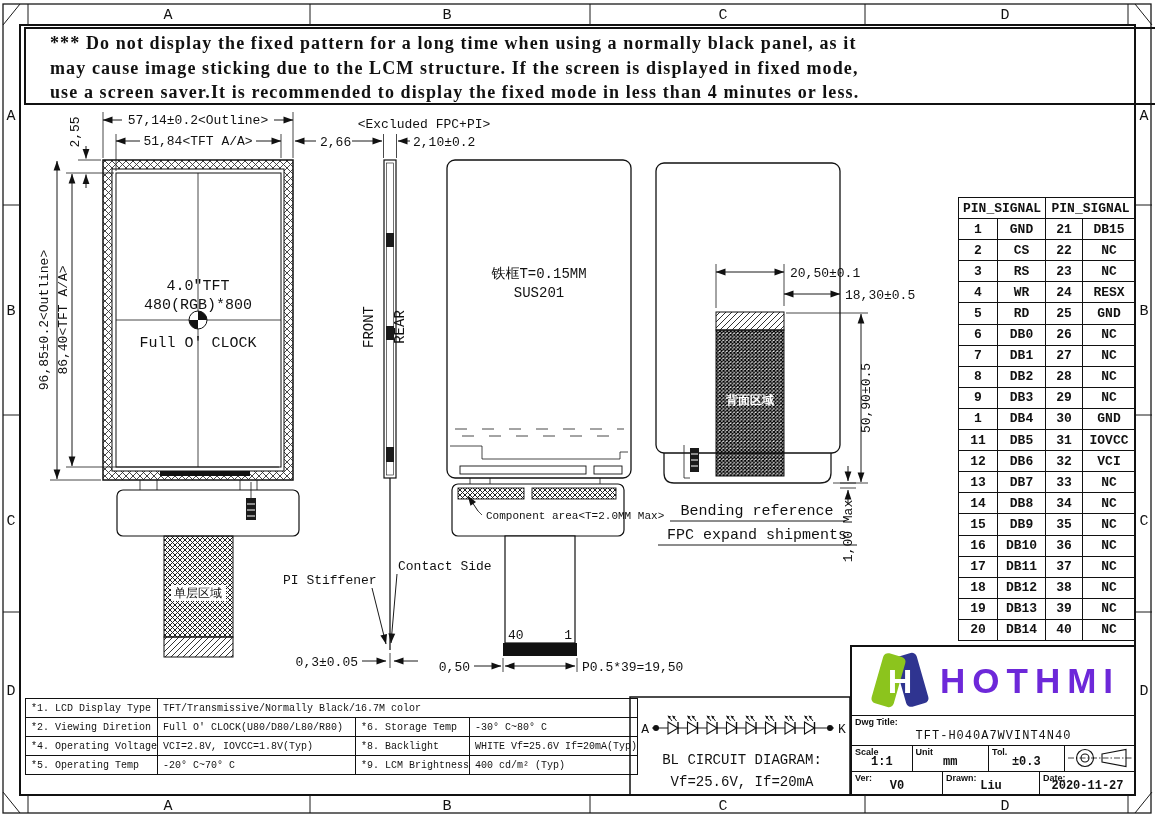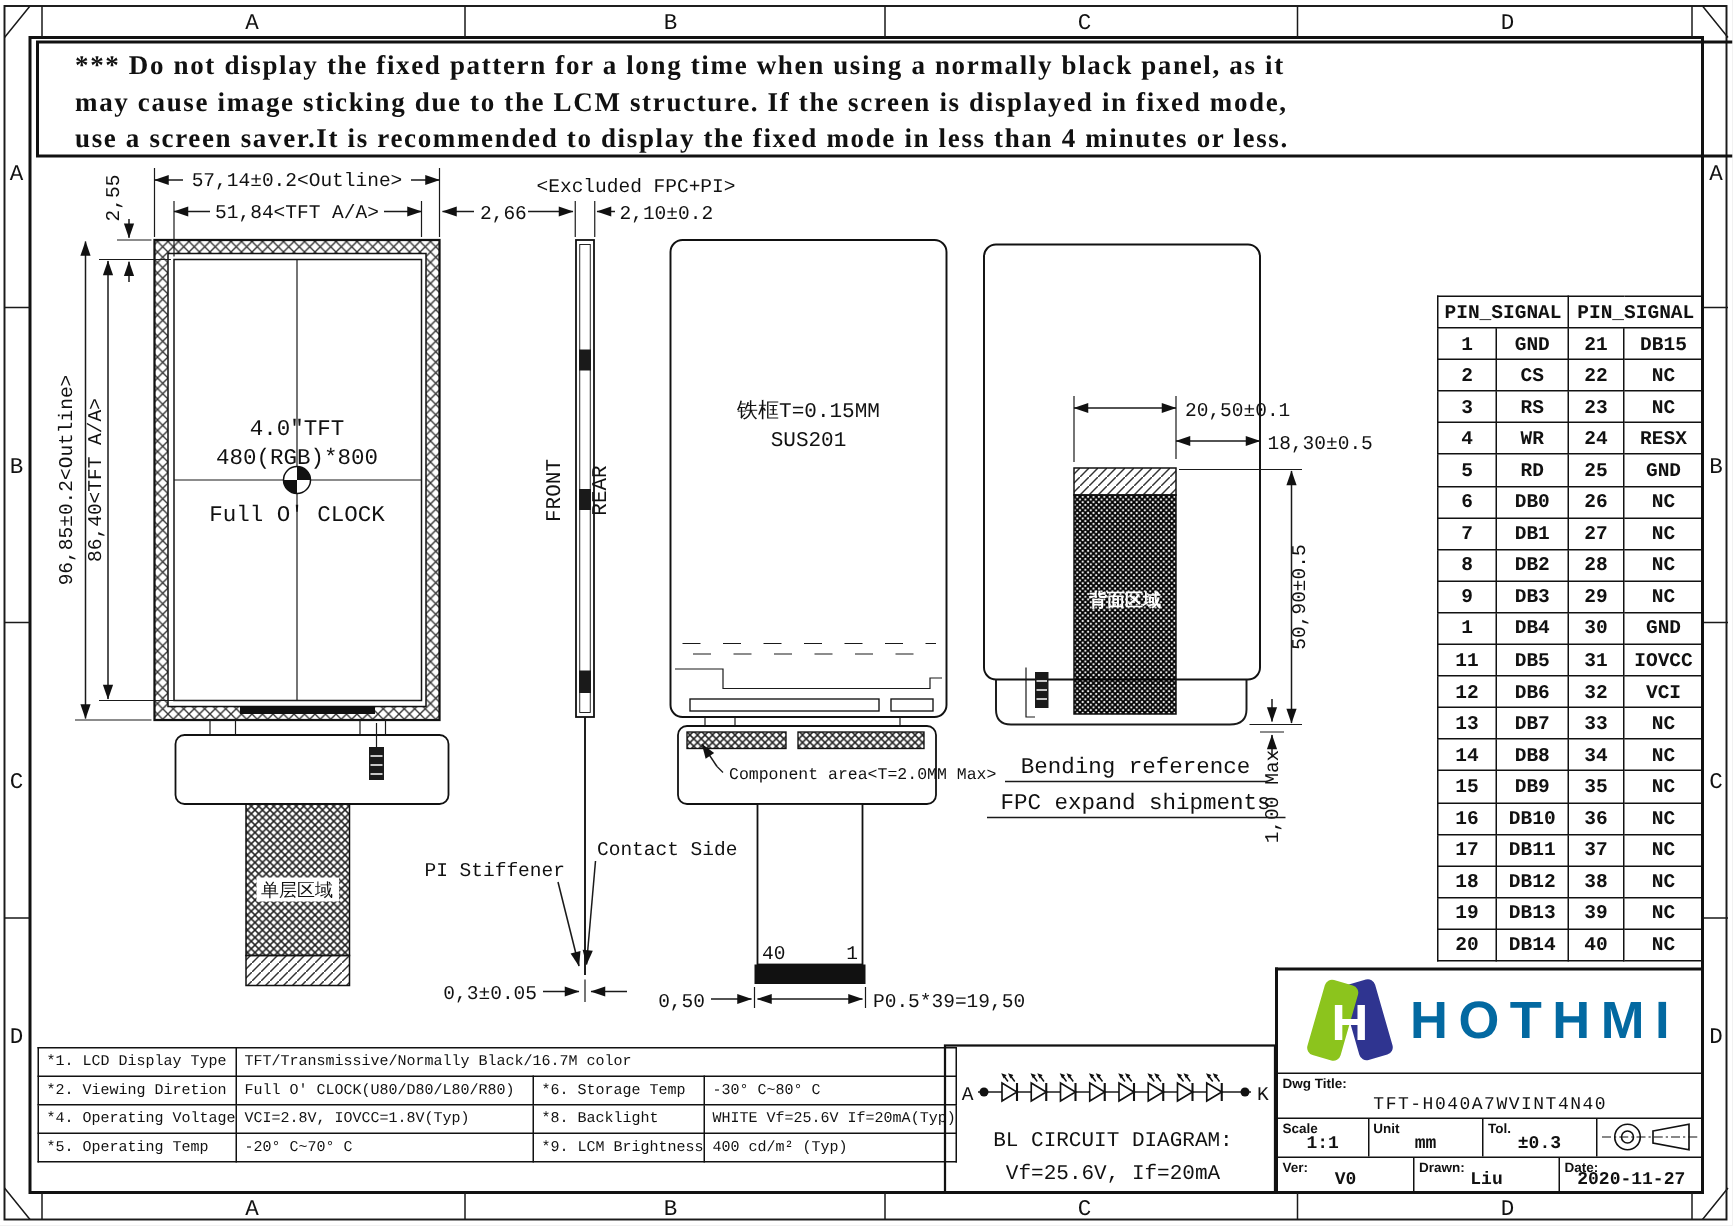--- a/index.html
+++ b/index.html
@@ -24,21 +24,21 @@
             font-size:13px;font-weight:bold;}
   #pintable td{border:1px solid #111;text-align:center;height:20.1px;padding:0;overflow:hidden;}
   
   #spectable{left:25px;top:698px;border-collapse:collapse;table-layout:fixed;
              font-size:10px;font-weight:normal;}
   #spectable td{border:1px solid #111;height:18px;padding:0 0 0 5px;white-space:nowrap;overflow:hidden;}
   
   #tblock{left:850px;top:645px;width:285px;height:150px;border-left:2px solid #111;border-top:2px solid #111;box-sizing:border-box;}
   #logo-row{position:relative;height:68px;}
   #brand{position:absolute;left:88px;top:14px;font-family:"Liberation Sans","DejaVu Sans",sans-serif;
-         font-weight:bold;font-size:35px;letter-spacing:7px;color:#0369a1;}
+         font-weight:bold;font-size:35px;letter-spacing:7px;color:#6d28d9;}
   .trow{position:relative;border-top:1.5px solid #111;box-sizing:border-box;display:flex;}
   .tcell{position:relative;box-sizing:border-box;border-left:1.5px solid #111;height:100%;}
   .tcell:first-child{border-left:none;}
   .lbl{position:absolute;left:3px;top:1px;font-family:Liberation Sans, sans-serif;
        font-weight:bold;font-size:9px;}
   .cval{position:absolute;left:0;right:0;bottom:2px;text-align:center;font-size:12px;font-weight:bold;}
   #dwgtitle{position:absolute;left:0;right:0;bottom:2px;text-align:center;font-size:12px;letter-spacing:1px;}
 </style>
 </head>
 <body>

